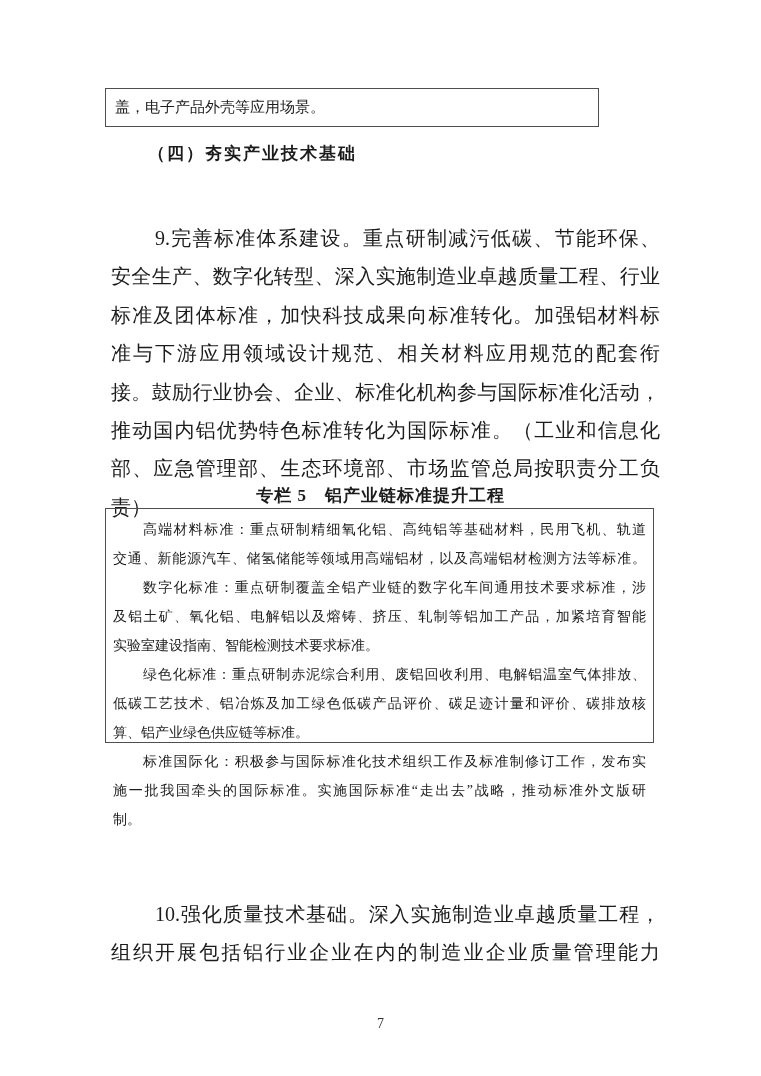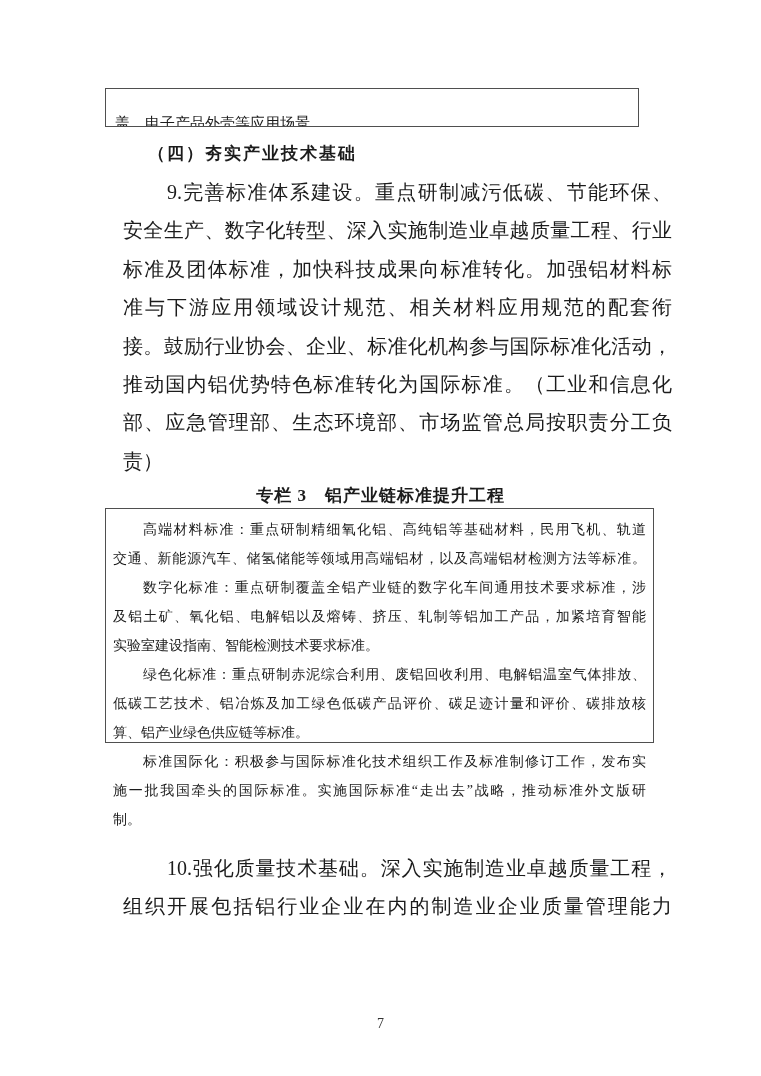--- a/index.html
+++ b/index.html
@@ -15,41 +15,42 @@
     white-space: nowrap;
     text-align: justify;
     text-align-last: justify;
     overflow: hidden;
   }
   .jline.lastline { text-align-last: left; }
 
   
   .carryover-box {
     position: absolute; left: 105px; top: 88px;
-    width: 534px; height: 39px;
+    width: 494px; height: 39px;
     border: 1px solid #4f4f4f;
     font-size: 15px; line-height: 37px;
-    padding: 16px 9px;
+    padding: 0 9px;
   }
 
   
   .section-heading {
     position: absolute; left: 105px; top: 141px;
     width: 549px;
     font-size: 17px; font-weight: bold;
     letter-spacing: 2px;
     padding-left: 43px;
     line-height: 26px;
   }
 
   
   .body-para {
-    position: absolute; left: 123px;
+    position: absolute; left: 111px;
     width: 549px;
     font-size: 20px;
+    margin-top: 46px;
   }
   .body-para .jline { height: 38.4px; line-height: 38.4px; }
   .body-para .indent { padding-left: 44px; }
   #para9  { top: 173px; }
   #para10 { top: 849px; }
 
   
   .box-title {
     position: absolute; left: 0; top: 485px;
     width: 761px;
@@ -90,21 +91,21 @@
   <div class="jline indent">9.完善标准体系建设。重点研制减污低碳、节能环保、</div>
   <div class="jline">安全生产、数字化转型、深入实施制造业卓越质量工程、行业</div>
   <div class="jline">标准及团体标准，加快科技成果向标准转化。加强铝材料标</div>
   <div class="jline">准与下游应用领域设计规范、相关材料应用规范的配套衔</div>
   <div class="jline">接。鼓励行业协会、企业、标准化机构参与国际标准化活动，</div>
   <div class="jline">推动国内铝优势特色标准转化为国际标准。（工业和信息化</div>
   <div class="jline">部、应急管理部、生态环境部、市场监管总局按职责分工负</div>
   <div class="jline lastline">责）</div>
 </div>
 
-<div class="box-title">专栏 3　铝产业链标准提升工程</div>
+<div class="box-title">专栏 5　铝产业链标准提升工程</div>
 
 <div class="column-box">
   <div class="jline indent">高端材料标准：重点研制精细氧化铝、高纯铝等基础材料，民用飞机、轨道</div>
   <div class="jline">交通、新能源汽车、储氢储能等领域用高端铝材，以及高端铝材检测方法等标准。</div>
   <div class="jline indent">数字化标准：重点研制覆盖全铝产业链的数字化车间通用技术要求标准，涉</div>
   <div class="jline">及铝土矿、氧化铝、电解铝以及熔铸、挤压、轧制等铝加工产品，加紧培育智能</div>
   <div class="jline lastline">实验室建设指南、智能检测技术要求标准。</div>
   <div class="jline indent">绿色化标准：重点研制赤泥综合利用、废铝回收利用、电解铝温室气体排放、</div>
   <div class="jline">低碳工艺技术、铝冶炼及加工绿色低碳产品评价、碳足迹计量和评价、碳排放核</div>
   <div class="jline lastline">算、铝产业绿色供应链等标准。</div>

